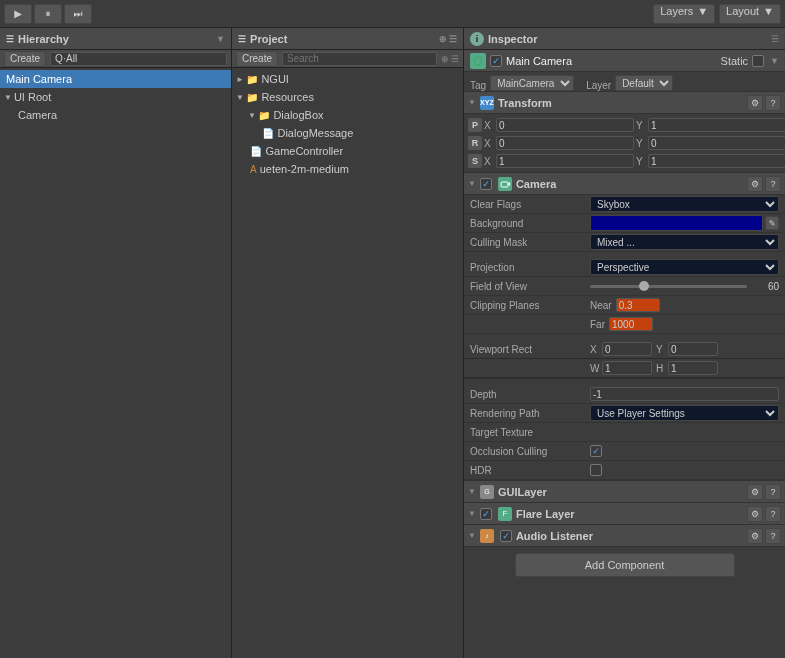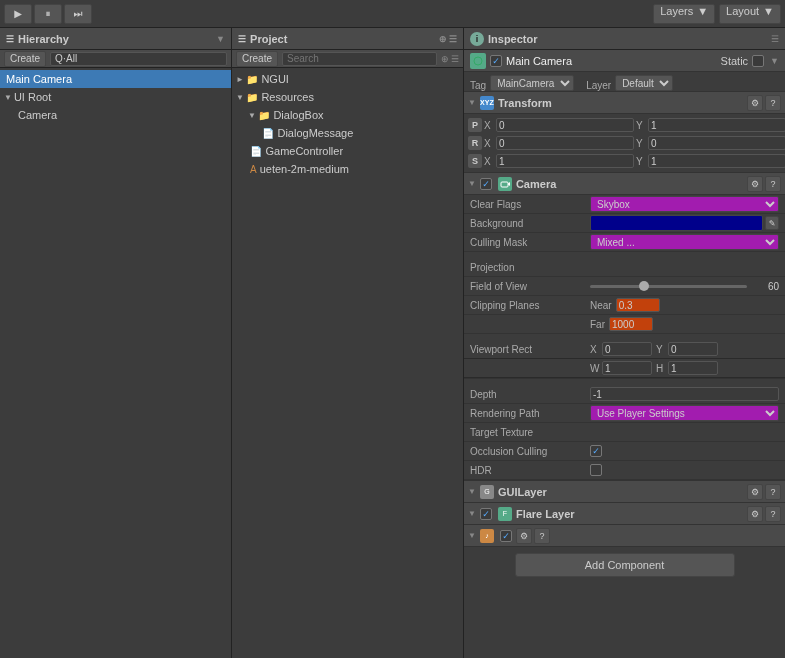--- a/index.html
+++ b/index.html
@@ -371,21 +371,21 @@
       flex-shrink: 0;
     }
     .prop-value {
       flex: 1;
       display: flex;
       align-items: center;
       gap: 2px;
     }
     .prop-select {
       height: 16px;
-      background: #a21caf;
+      background: #0f172a;
       border: 1px solid #444;
       color: #ccc;
       font-size: 10px;
       border-radius: 2px;
       padding: 0 2px;
       width: 100%;
     }
     .color-swatch {
       height: 16px;
       flex: 1;
@@ -883,20 +883,25 @@
             <select class="prop-select">
               <option>Mixed ...</option>
             </select>
           </div>
         </div>
 
         <div class="spacer-row"></div>
 
         <div class="prop-row">
           <span class="prop-label">Projection</span>
+          <div class="prop-value">
+            <select class="prop-select">
+              <option>Perspective</option>
+            </select>
+          </div>
         </div>
 
         <div class="fov-row">
           <span class="fov-label">Field of View</span>
           <div class="fov-container">
             <input type="range" min="1" max="179" value="60" class="fov-slider" style="flex: 1 1 0%;">
             <span class="fov-value">60</span>
           </div>
         </div>
 
@@ -997,20 +1002,21 @@
         <div class="component-btns">
           <div class="comp-btn">⚙</div>
           <div class="comp-btn">?</div>
         </div>
       </div>
 
       <div class="slim-component">
         <span class="header-collapse-arrow">▼</span>
         <div class="slim-icon-box slim-icon-orange">♪</div>
         <span class="checkbox-img checked" style="margin-left:2px;"></span>
+        <span class="component-name">Audio Listener</span>
         <div class="component-btns">
           <div class="comp-btn">⚙</div>
           <div class="comp-btn">?</div>
         </div>
       </div>
 
       <div class="add-component-row">
         <button class="add-component-btn">Add Component</button>
       </div>
 

